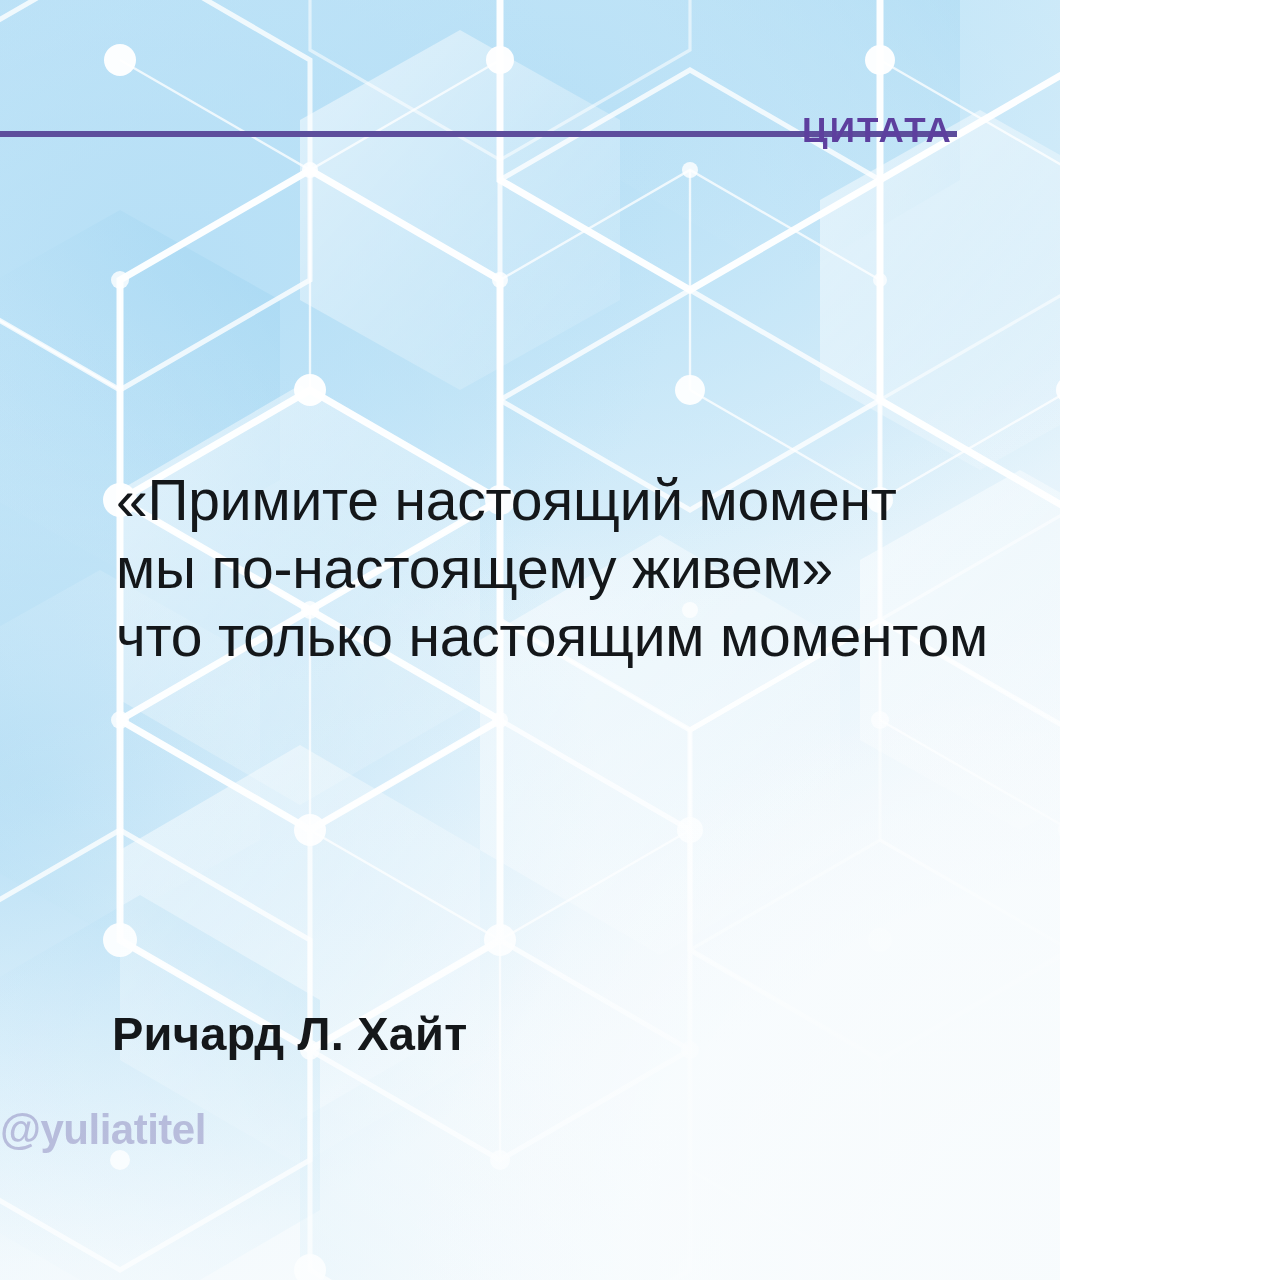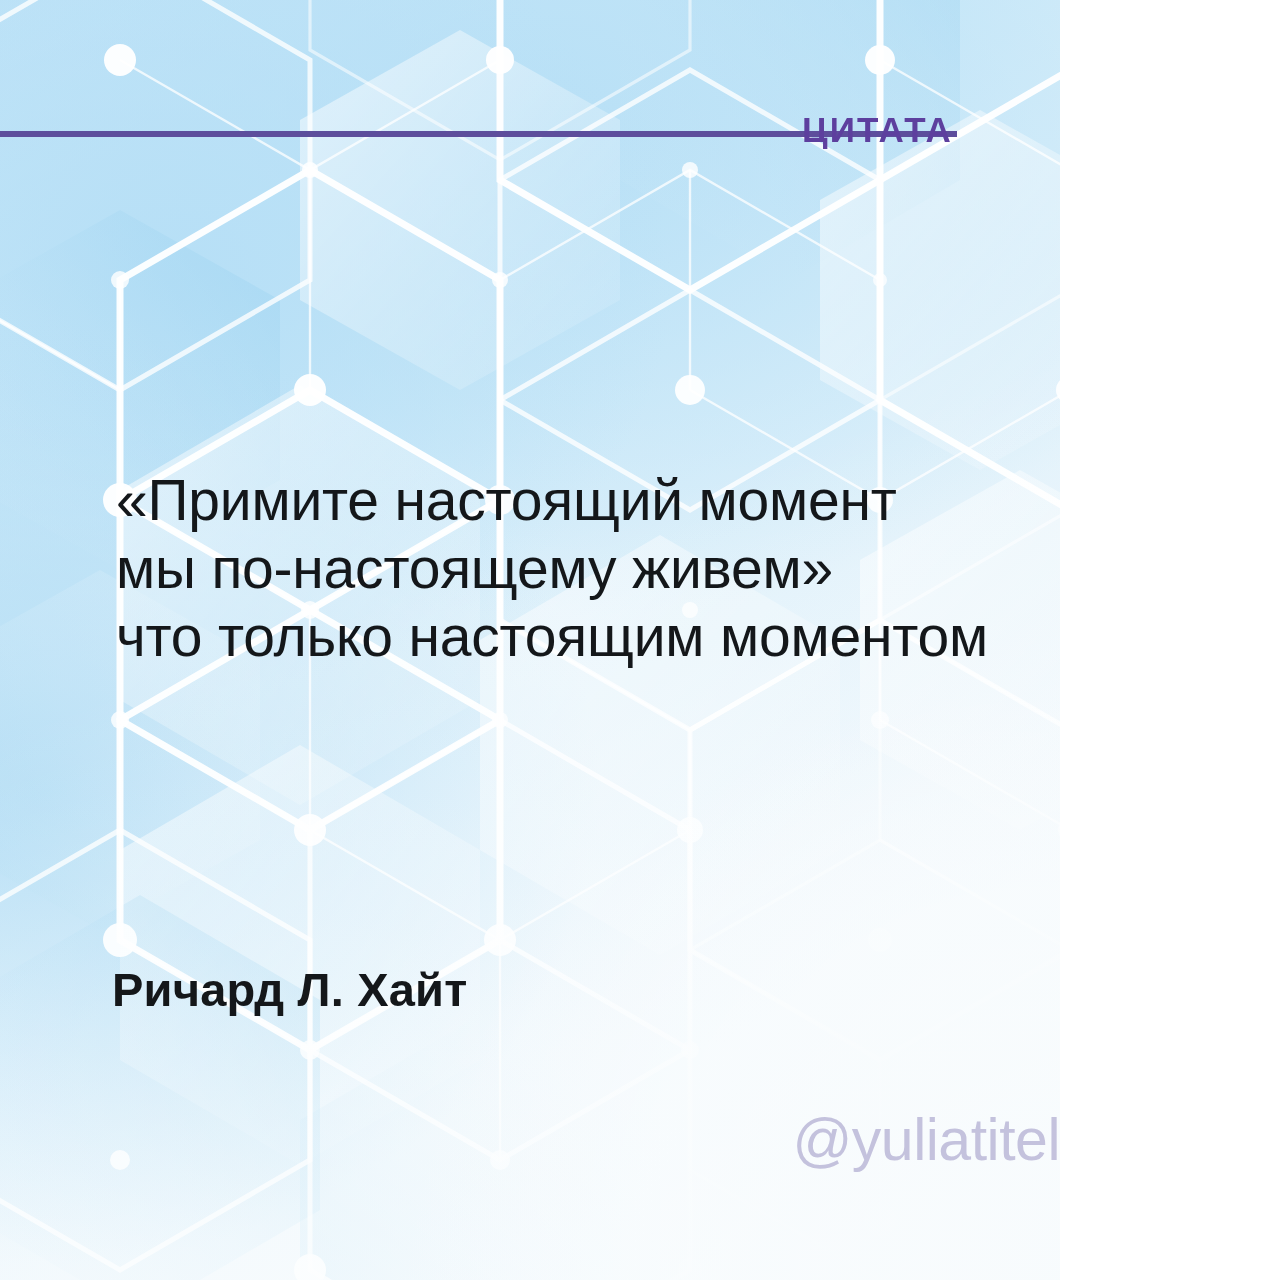--- a/index.html
+++ b/index.html
@@ -86,37 +86,37 @@
     line-height: 68px;
     color: #14171a;
     letter-spacing: -0.2px;
     white-space: nowrap;
   }
 
   
   .author {
     position: absolute;
     left: 112px;
-    top: 962px;
+    top: 1006px;
     font-size: 47px;
     font-weight: bold;
     color: #14171a;
     letter-spacing: 0.2px;
     white-space: nowrap;
   }
 
   
   .watermark {
     position: absolute;
     left: 0;
     right: 0;
     top: 1106px;
-    text-align: right;
-    font-size: 59px;
-    font-weight: normal;
+    text-align: left;
+    font-size: 42px;
+    font-weight: bold;
     color: rgba(123,114,176,0.42);
     letter-spacing: -0.5px;
     white-space: nowrap;
   }
 </style>
 </head>
 <body>
 
 <div id="poster">
 

